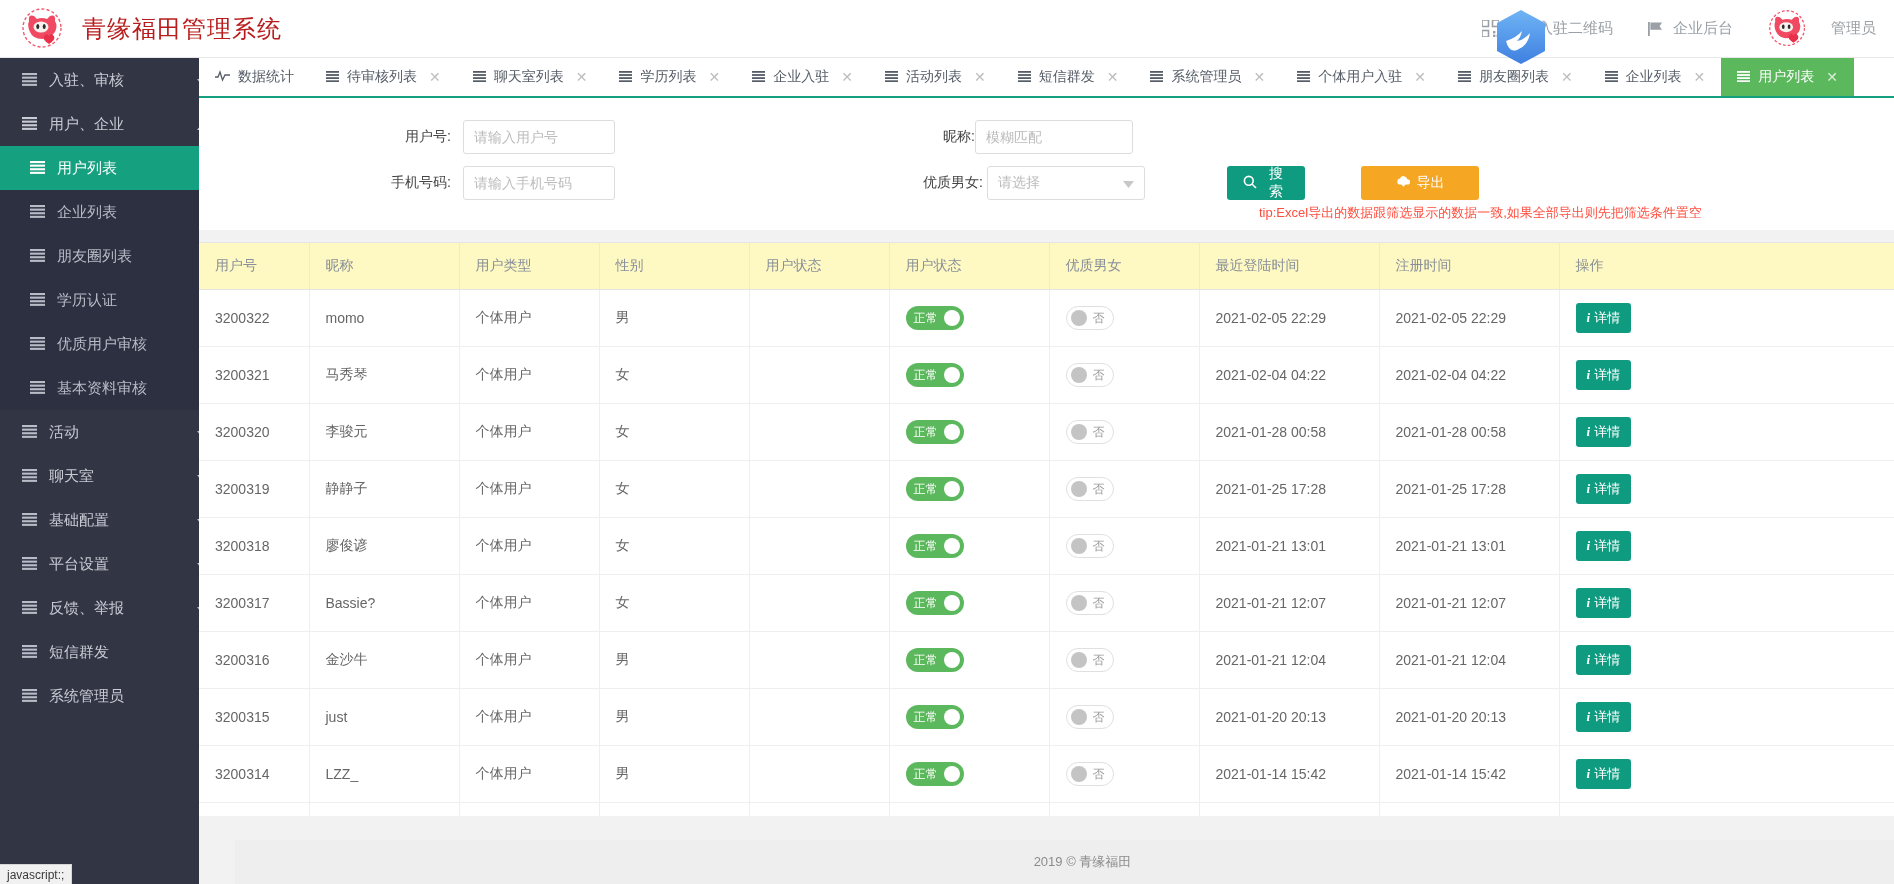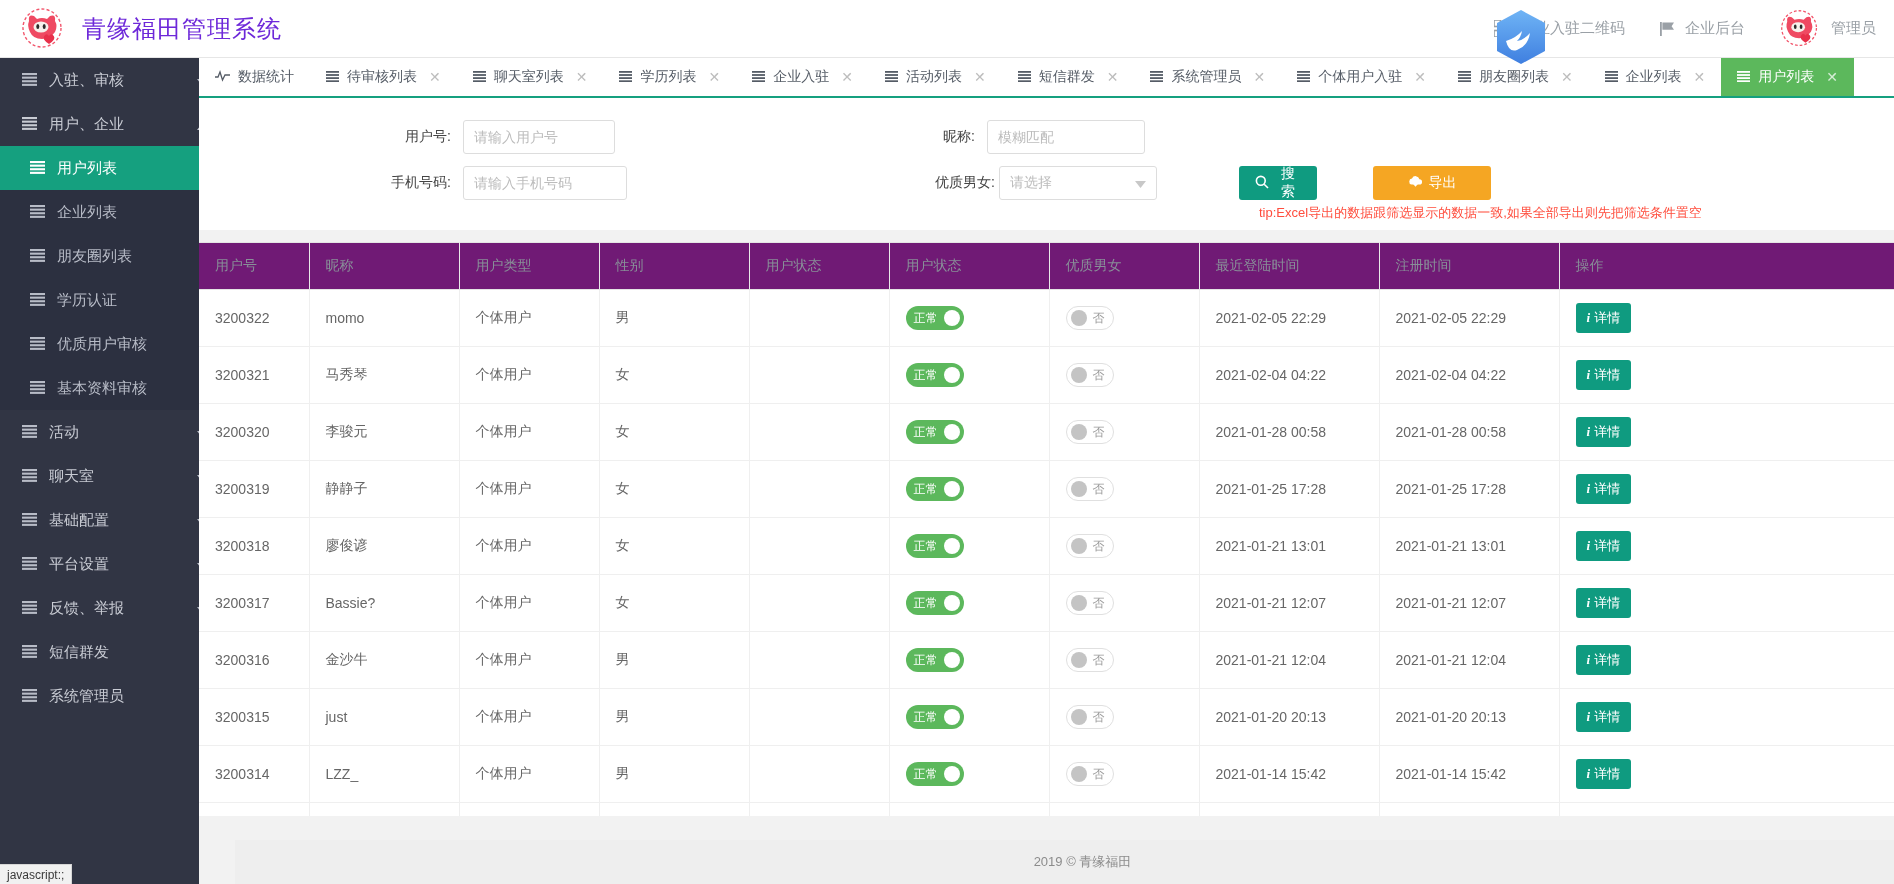--- a/index.html
+++ b/index.html
@@ -14,33 +14,33 @@
 
   
   .topbar {
     position: absolute; left: 0; top: 0; width: 1894px; height: 58px;
     background: #fff; border-bottom: 1px solid #e6e6e6;
     display: flex; align-items: center;
   }
   .brand { display: flex; align-items: center; padding-left: 20px; }
   .brand-logo { width: 46px; height: 46px; position: relative; flex: 0 0 auto; }
   .brand-title {
-    font-size: 24px; color: #6d28d9; margin-left: 16px;
+    font-size: 24px; color: #b91c1c; margin-left: 16px;
     letter-spacing: 1px; white-space: nowrap;
   }
   .topbar-right {
     margin-left: auto; display: flex; align-items: center;
     padding-right: 18px; gap: 34px;
   }
   .tb-link {
     display: flex; align-items: center; gap: 9px;
     color: #9aa0a6; font-size: 15px; white-space: nowrap; cursor: pointer;
   }
   .tb-link svg { display: block; }
-  .tb-user { display: flex; align-items: center; gap: 10px; position: relative; }
+  .tb-user { display: flex; align-items: center; gap: 22px; position: relative; }
   .tb-avatar { width: 42px; height: 42px; position: relative; }
   .tb-username { color: #9aa0a6; font-size: 15px; white-space: nowrap; }
   .overlay-icon {
     position: absolute; left: 1489px; top: 8px;
     width: 64px; height: 64px; z-index: 40; pointer-events: none;
   }
 
   
   .sidebar {
     position: absolute; left: 0; top: 58px; width: 226px; height: 826px;
@@ -114,21 +114,21 @@
   .btn-export { background: #f5a623; width: 118px; }
   .tipline {
     color: #ff4d3d; font-size: 13px; padding-left: 1060px;
     margin-top: -2px; white-space: nowrap;
   }
 
   
   .tablewrap { background: #fff; }
   table.grid { width: 100%; border-collapse: collapse; table-layout: fixed; }
   table.grid th {
-    background: #701a75; color: #888f98; font-weight: normal;
+    background: #fef9c3; color: #888f98; font-weight: normal;
     font-size: 14px; text-align: left; padding: 14px 16px;
     border-right: 1px solid #e9e9e9; border-bottom: 1px solid #e4e4e4;
     border-top: 1px solid #e4e4e4; white-space: nowrap;
   }
   table.grid td {
     font-size: 14px; color: #666; padding: 13px 16px;
     border-right: 1px solid #efefef; border-bottom: 1px solid #efefef;
     white-space: nowrap; height: 46px; vertical-align: middle;
   }
   table.grid th:last-child, table.grid td:last-child { border-right: none; }
@@ -605,28 +605,28 @@
   </div>
 
   <div class="panel">
     <div class="formrow">
       <div class="fgroup" style="margin-left:180px;">
         <span class="flabel" style="width:72px;">用户号:</span>
         <input class="finput" style="width: 152px; margin-left: 12px;" value="" placeholder="请输入用户号">
       </div>
       <div class="fgroup" style="margin-left:308px;">
         <span class="flabel" style="width:52px;">昵称:</span>
-        <input class="finput" style="width: 158px; margin-left: 12px;" value="" placeholder="模糊匹配">
+        <input class="finput" style="width: 158px; margin-left: 0;" value="" placeholder="模糊匹配">
       </div>
     </div>
 
     <div class="formrow">
       <div class="fgroup" style="margin-left:180px;">
         <span class="flabel" style="width:72px;">手机号码:</span>
-        <input class="finput" style="width: 164px; margin-left: 12px;" value="" placeholder="请输入手机号码">
+        <input class="finput" style="width: 152px; margin-left: 12px;" value="" placeholder="请输入手机号码">
       </div>
 
       <div class="fgroup" style="margin-left:308px;">
         <span class="flabel" style="width:52px;">优质男女:</span>
         <div class="fselect" style="margin-left:12px;">
           <span>请选择</span>
           <span class="carat">
             <svg width="11" height="7" viewBox="0 0 11 7">
                 <path d="M0 0 L11 0 L5.5 7 Z" fill="#c8c8c8"></path>
               </svg>

